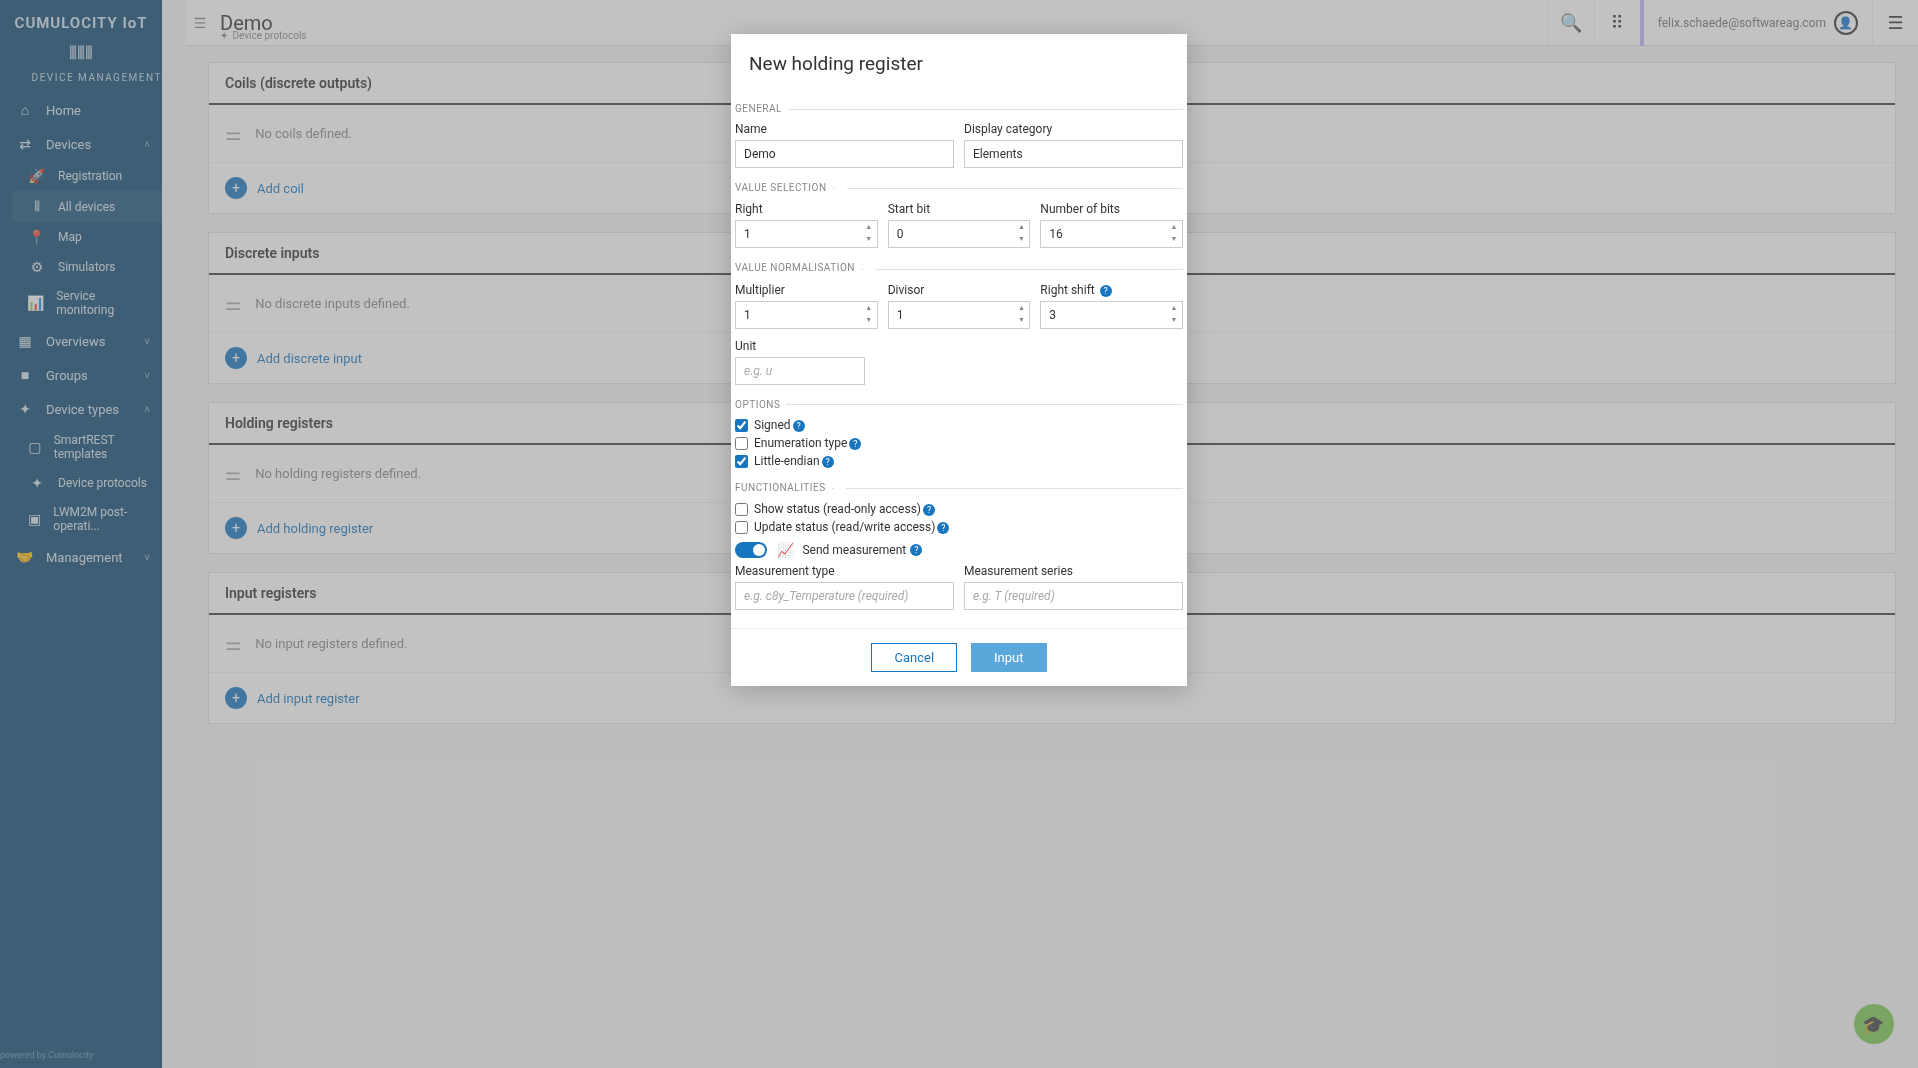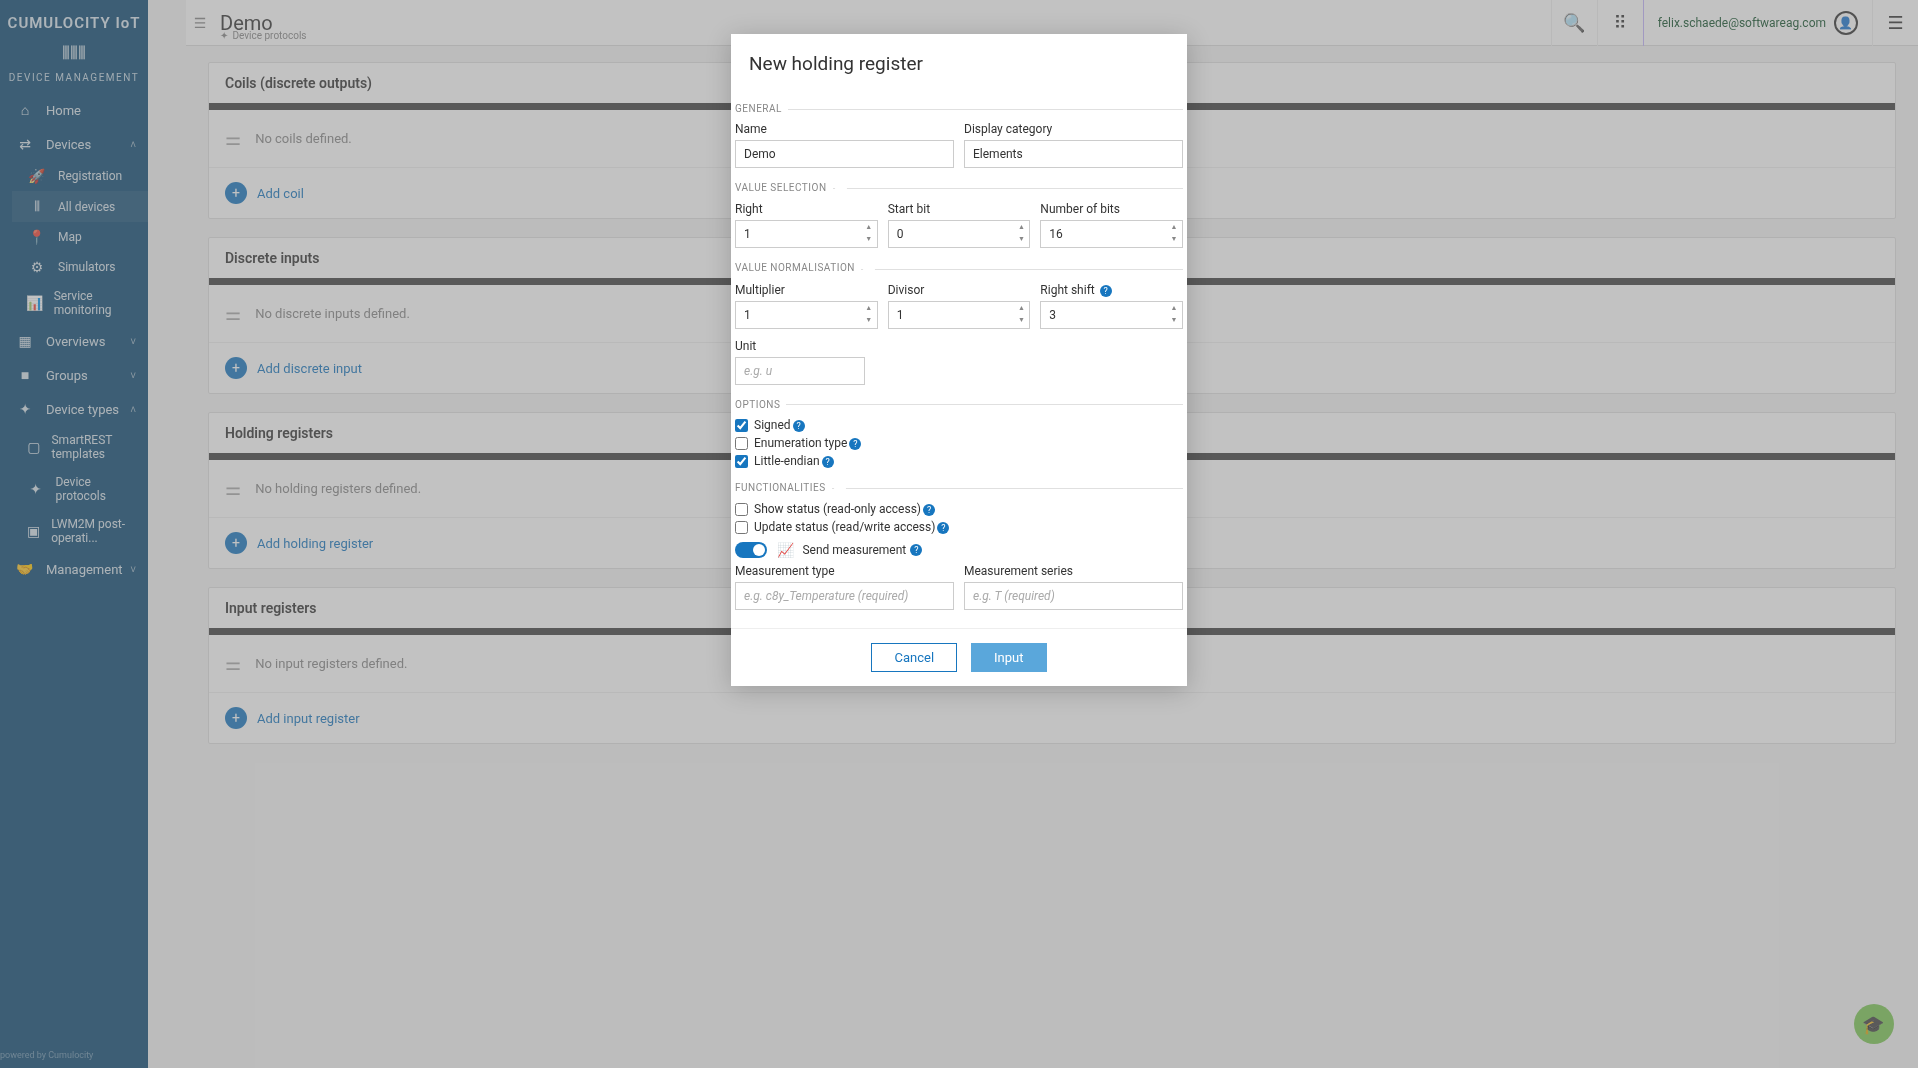--- a/index.html
+++ b/index.html
@@ -1,45 +1,45 @@
 <!DOCTYPE html>
 <html><head>
 <meta charset="utf-8">
 <style>
 * { box-sizing: border-box; margin: 0; padding: 0; font-family: -apple-system, BlinkMacSystemFont, "Segoe UI", Roboto, Arial, sans-serif; }
 body { width: 1918px; height: 1068px; overflow: hidden; position: relative; background: #f5f5f5; }
 
 
-.sidebar { position: absolute; left: 0; top: 0; width: 148px; height: 100%; background: #0e4a73; color: #fff; }
+.sidebar { position: absolute; left: 0; top: 0; width: 162px; height: 100%; background: #0e4a73; color: #fff; }
 .sidebar-logo { padding: 14px 0 6px; text-align: center; font-size: 15px; font-weight: 600; letter-spacing: 1px; color: #d9e6ef; }
-.sidebar-subtitle { text-align: center; padding-bottom: 10px; font-size: 10px; letter-spacing: 1.5px; color: #c1d4e0; }
+.sidebar-subtitle { text-align: right; padding-bottom: 10px; font-size: 10px; letter-spacing: 1.5px; color: #c1d4e0; }
 .sidebar-icon-row { text-align: center; padding: 4px 0 8px; color: #e0eaf1; font-size: 18px; }
 .nav-item { display: flex; align-items: center; padding: 9px 14px; font-size: 13px; color: #d7e3eb; cursor: pointer; position: relative; }
 .nav-item .icon { width: 22px; text-align: center; margin-right: 10px; font-size: 14px; }
 .nav-item .chev { position: absolute; right: 12px; font-size: 10px; color: #9bb4c5; }
 .nav-sub { padding-left: 12px; }
 .nav-sub .nav-item { padding: 7px 14px; font-size: 12px; }
 .nav-item.active { background: rgba(255,255,255,0.06); }
 .sidebar-footer { position: absolute; bottom: 8px; width: 100%; text-align: left; font-size: 9px; color: #6c93ae; }
 
 
 .topbar { position: absolute; left: 186px; top: 0; right: 0; height: 46px; background: #fff; display: flex; align-items: center; border-bottom: 1px solid #ddd; }
 .topbar-toggle { width: 28px; text-align: center; color: #888; font-size: 14px; cursor: pointer; }
 .page-title { font-size: 20px; color: #333; margin-left: 6px; }
 .breadcrumb { position: absolute; left: 220px; top: 30px; font-size: 10px; color: #888; display: flex; align-items: center; }
 .breadcrumb .icon { margin-right: 4px; font-size: 10px; }
 .topbar-right { margin-left: auto; display: flex; align-items: center; }
 .topbar-icon { width: 46px; height: 46px; display: flex; align-items: center; justify-content: center; font-size: 18px; color: #333; border-left: 1px solid #eee; cursor: pointer; }
-.topbar-user { padding: 0 14px; font-size: 12px; color: #14532d; display: flex; align-items: center; border-left: 1px solid #c4b5fd; height: 46px; }
+.topbar-user { padding: 0 14px; font-size: 12px; color: #737373; display: flex; align-items: center; border-left: 4px solid #c4b5fd; height: 46px; }
 .topbar-user .avatar { width: 24px; height: 24px; border: 2px solid #333; border-radius: 50%; margin-left: 8px; display: flex; align-items: center; justify-content: center; font-size: 12px; }
 
 
 .main { position: absolute; left: 186px; top: 46px; right: 0; bottom: 0; overflow: auto; padding: 16px 22px; }
 .card { background: #fff; border: 1px solid #e0e0e0; border-radius: 2px; margin-bottom: 18px; }
-.card-header { padding: 12px 16px; font-size: 14px; font-weight: 600; color: #333; border-bottom: 7px solid #404040; }
+.card-header { padding: 12px 16px; font-size: 14px; font-weight: 600; color: #333; border-bottom: 2px solid #404040; }
 .card-empty { padding: 18px 16px; display: flex; align-items: center; color: #888; font-size: 13px; }
 .card-empty .icon { margin-right: 14px; font-size: 18px; color: #aaa; }
 .card-action { padding: 14px 16px; display: flex; align-items: center; border-top: 1px solid #eee; }
 .add-btn { width: 22px; height: 22px; background: #1776bf; border-radius: 50%; color: #fff; display: flex; align-items: center; justify-content: center; font-size: 14px; margin-right: 10px; }
 .add-label { color: #1776bf; font-size: 13px; cursor: pointer; }
 
 
 .overlay { position: absolute; inset: 0; background: rgba(120,120,120,0.45); z-index: 100; }
 
 

